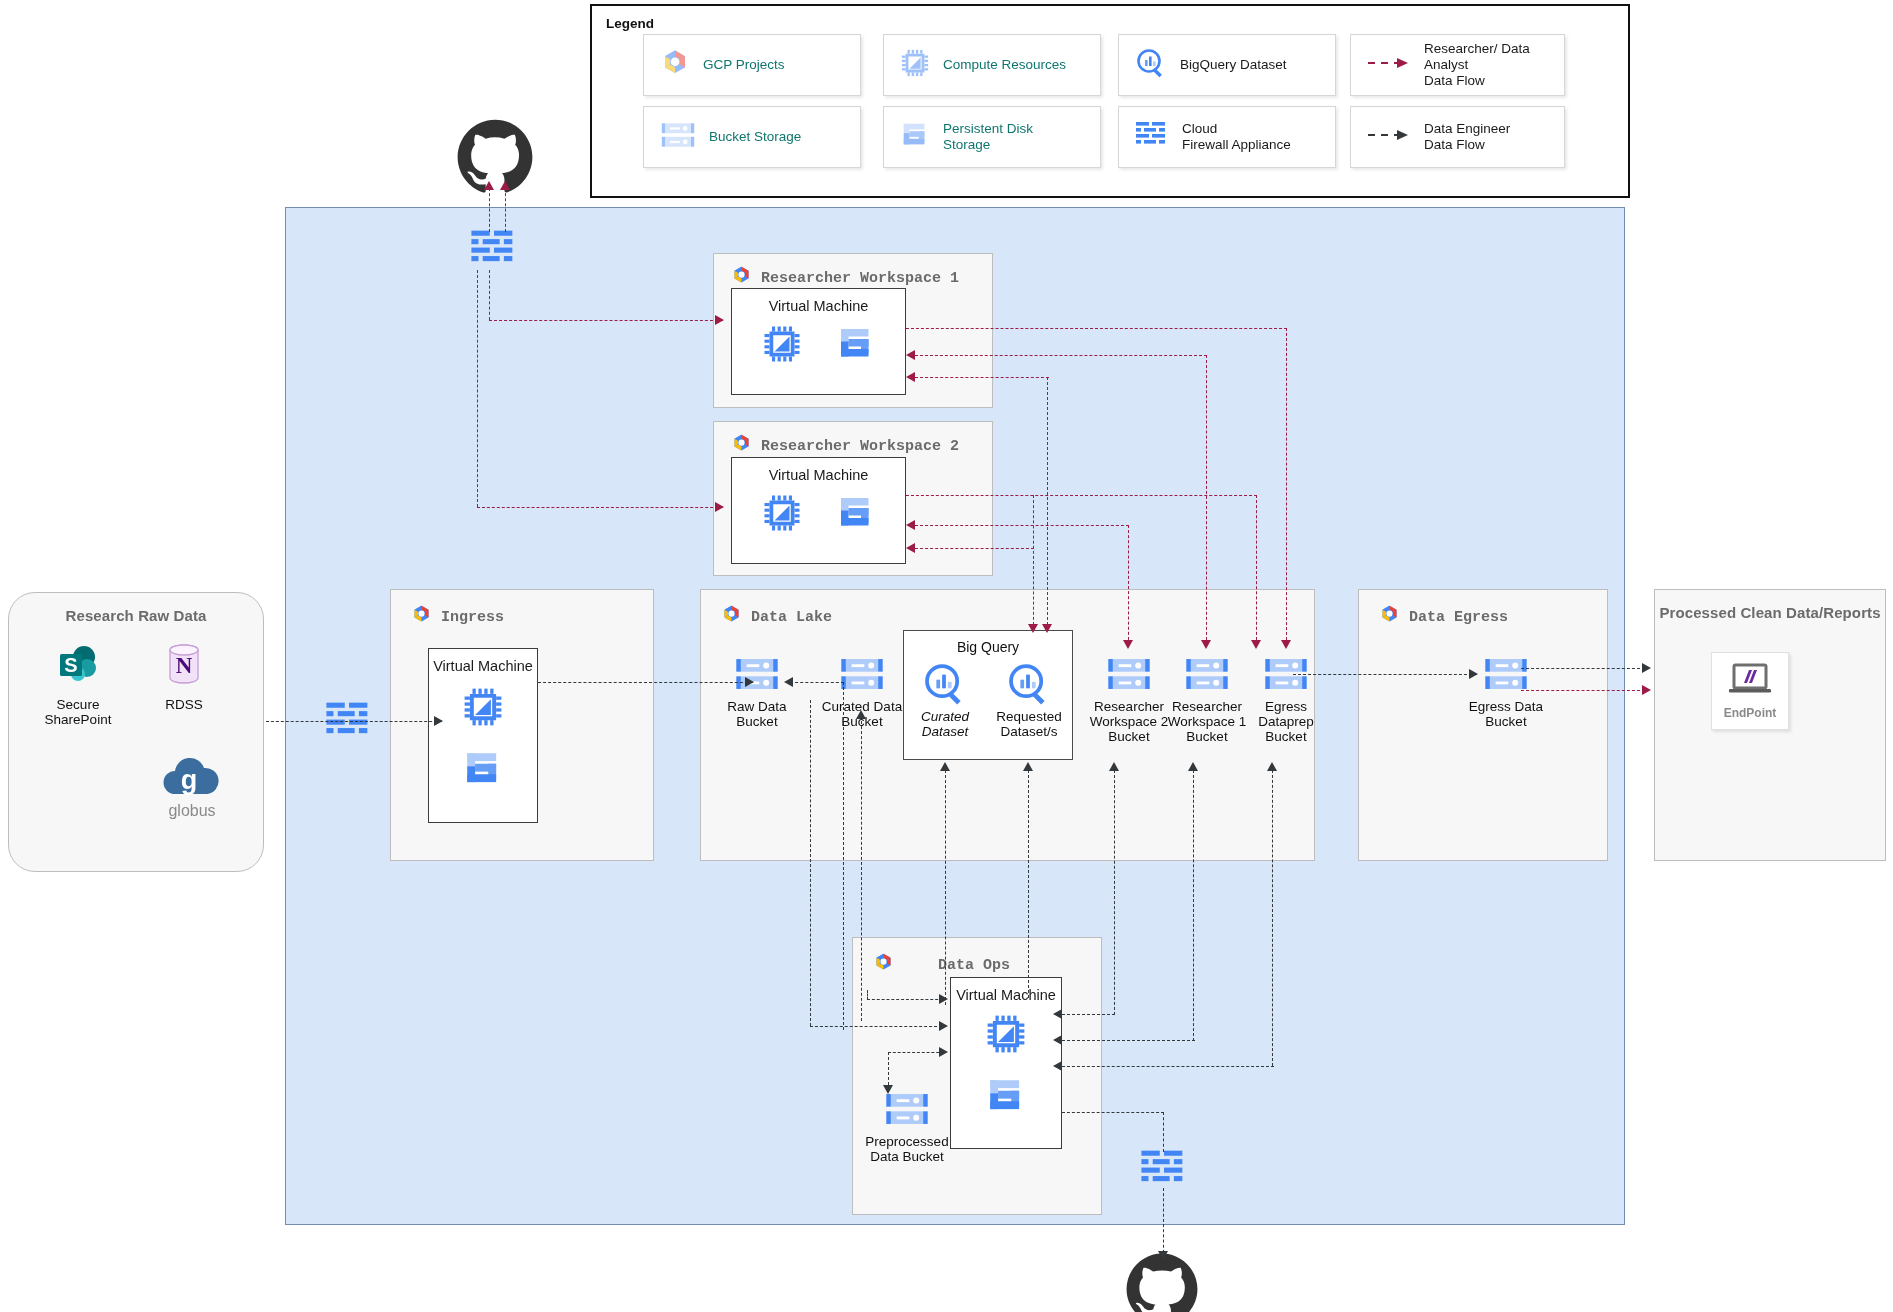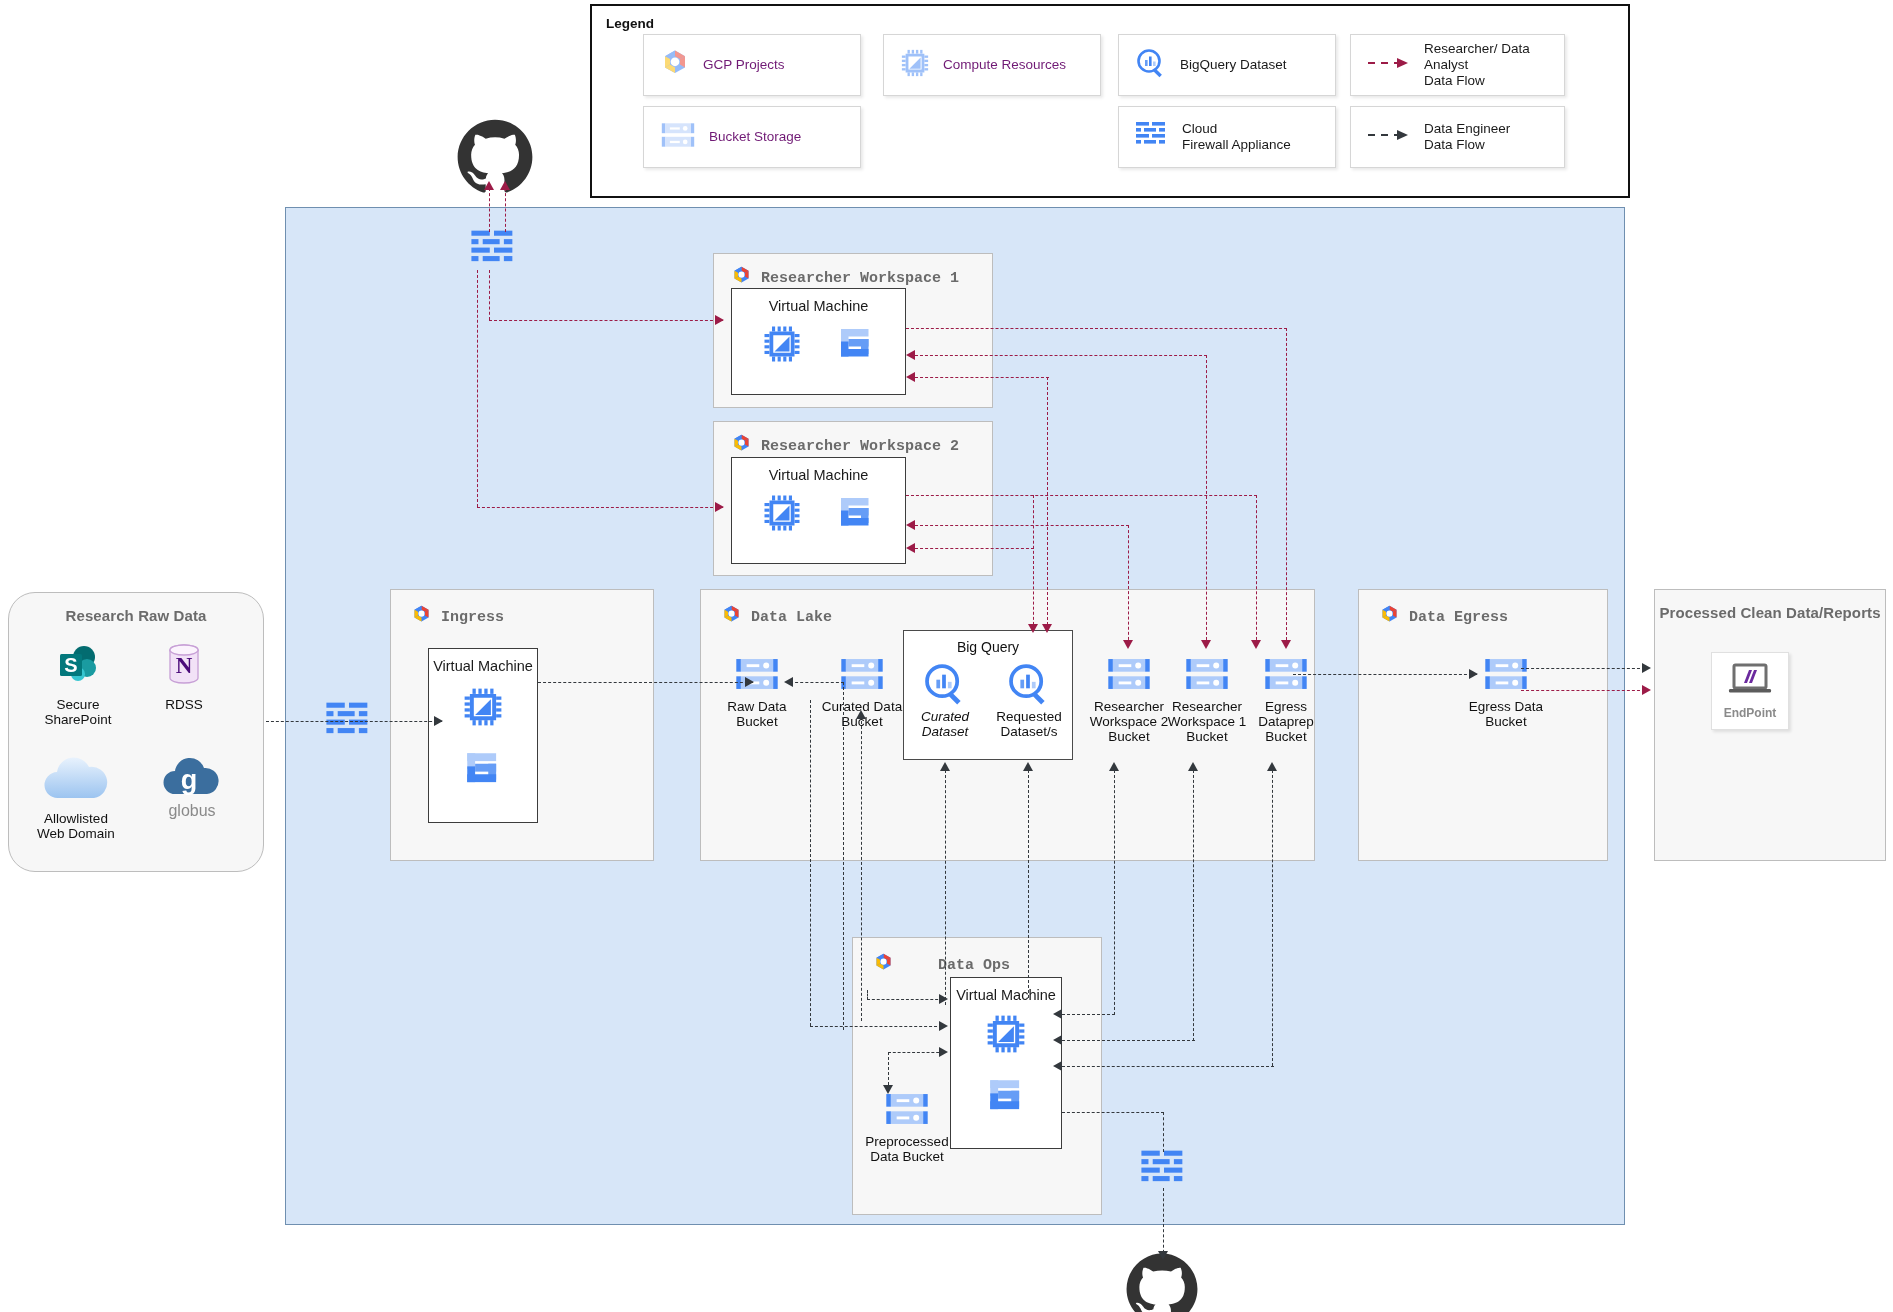--- a/index.html
+++ b/index.html
@@ -79,21 +79,21 @@
     display: flex;
     align-items: center;
     gap: 13px;
     padding-left: 16px;
   }
   .legend-text {
     font-size: 13.5px;
     line-height: 16px;
     color: #1a1a1a;
   }
-  .legend-text.muted { color: #701a75; }
+  .legend-text.muted { color: #0f766e; }
 
   
   .dh {               
     position: absolute;
     height: 0;
     border-top-width: 1.6px;
     border-top-style: dashed;
   }
   .dv {               
     position: absolute;
@@ -211,20 +211,34 @@
           <rect x="34" y="18" width="4" height="11" fill="#4285f4"></rect>
           <rect x="6" y="18" width="28" height="11" fill="#aecbfa"></rect>
           <rect x="11" y="22.5" width="11" height="2.5" fill="#fff"></rect>
           <circle cx="28" cy="23.7" r="2.6" fill="#fff"></circle>
         </g>
       </svg>
     </span>
     <span class="legend-text muted">Bucket Storage</span>
   </div>
 
+  <div class="legend-card abs" style="left:883px;top:106px;width:218px;height:62px;">
+    <span style="opacity:.55">
+      <svg width="30" height="30" viewBox="0 0 32 32">
+        <rect x="4" y="4" width="22" height="6" fill="#aecbfa"></rect>
+        <rect x="4" y="4" width="6" height="12" fill="#aecbfa"></rect>
+        <rect x="10" y="12" width="16" height="6" fill="#669df6"></rect>
+        <rect x="20" y="12" width="6" height="12" fill="#669df6"></rect>
+        <rect x="4" y="20" width="22" height="6" fill="#4285f4"></rect>
+        <rect x="4" y="14" width="6" height="12" fill="#4285f4"></rect>
+      </svg>
+    </span>
+    <span class="legend-text muted" style="white-space:pre-line">Persistent Disk
+Storage</span>
+  </div>
 
   <div class="legend-card abs" style="left:1118px;top:106px;width:218px;height:62px;">
     <span>
       <svg width="34" height="28" viewBox="0 0 34 28">
         <g fill="#4285f4">
           <rect x="1" y="1" width="13" height="3.6"></rect>
             <rect x="17" y="1" width="13" height="3.6"></rect>
           <rect x="1" y="7" width="5" height="3.6"></rect>
             <rect x="9" y="7" width="12" height="3.6"></rect>
             <rect x="24" y="7" width="6" height="3.6"></rect>
@@ -416,35 +430,20 @@
         <svg width="42" height="48" viewBox="0 0 42 48">
           <ellipse cx="21" cy="9" rx="14" ry="5" fill="#f2e2f7" stroke="#c79fd6" stroke-width="1.3"></ellipse>
           <path d="M7 9 v28 a14 5 0 0 0 28 0 V9" fill="#f2e2f7" stroke="#c79fd6" stroke-width="1.3"></path>
           <ellipse cx="21" cy="9" rx="14" ry="5" fill="#fbf3fd" stroke="#c79fd6" stroke-width="1.3"></ellipse>
           <text x="21" y="32" font-family="Liberation Serif, serif" font-size="23" font-weight="bold" fill="#4b0b7a" text-anchor="middle">N</text>
         </svg>
       </span>
       <div class="node-label" style="white-space:pre-line;margin-top:4px;">RDSS</div>
     </div>
 
-    <div class="abs" style="left:8px;top:160px;width:118px;text-align:center;">
-      <span>
-        <svg width="74" height="52" viewBox="0 0 74 52">
-          <defs>
-              <linearGradient id="cg" x1="0" y1="0" x2="0" y2="1">
-            <stop offset="0%" stop-color="#e8f2fd"></stop>
-                <stop offset="100%" stop-color="#9cc4f0"></stop>
-          </linearGradient>
-            </defs>
-          <path d="M19 45 a13 13 0 0 1 -1 -26 a17 17 0 0 1 32 -5 a12 12 0 0 1 5 31 Z" fill="url(#cg)"></path>
-        </svg>
-      </span>
-      <div class="node-label" style="white-space:pre-line;margin-top:2px;">Allowlisted
-Web Domain</div>
-    </div>
 
     <div class="abs" style="left:130px;top:160px;width:106px;text-align:center;">
       <span>
         <svg width="68" height="48" viewBox="0 0 68 48">
           <path d="M17 41 a11 11 0 0 1 0 -23 a15 15 0 0 1 29 -3 a10 10 0 0 1 3 26 Z" fill="#3b6e9e"></path>
           <text x="31" y="36" font-family="Liberation Sans, sans-serif" font-size="27" font-weight="bold" fill="#fff" text-anchor="middle">g</text>
         </svg>
       </span>
       <div class="node-label grey" style="margin-top:-2px;font-size:16px;">globus</div>
     </div>

